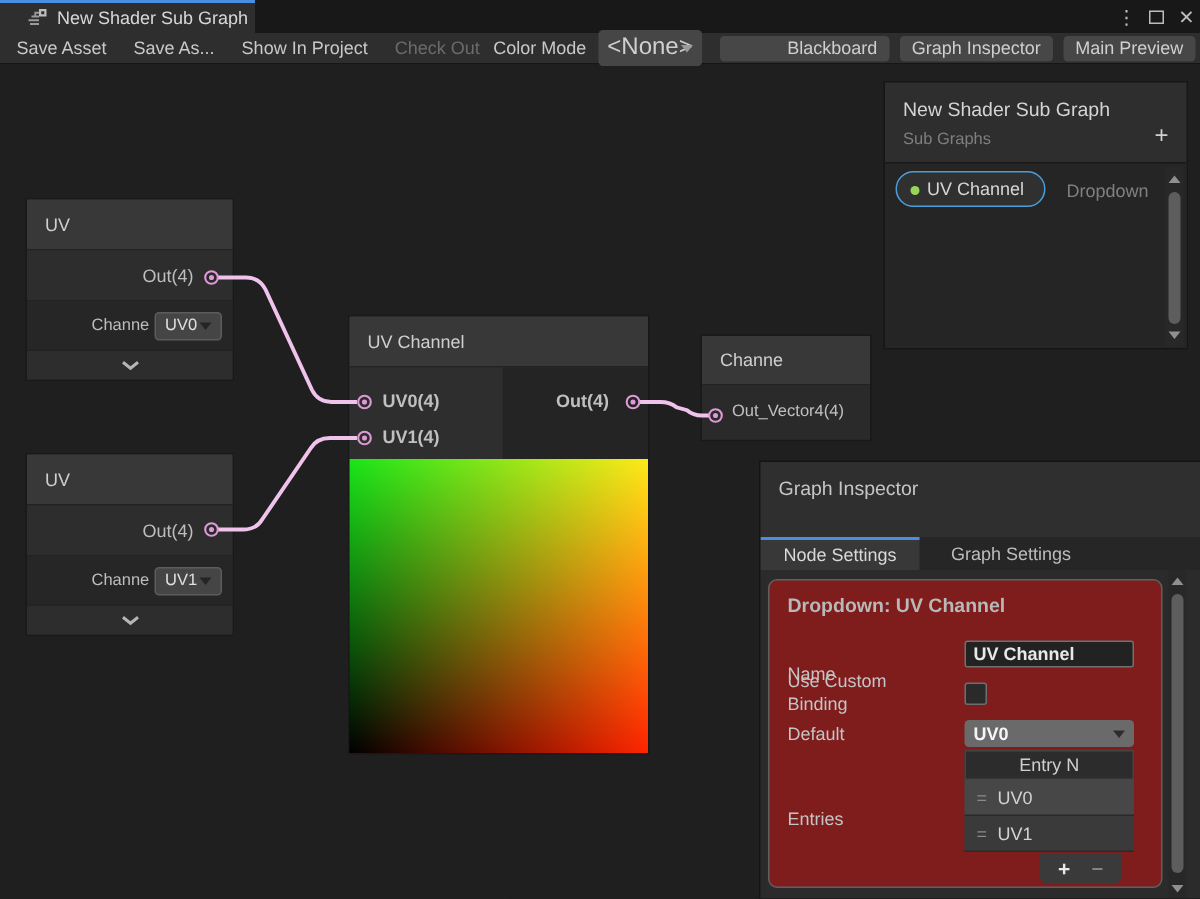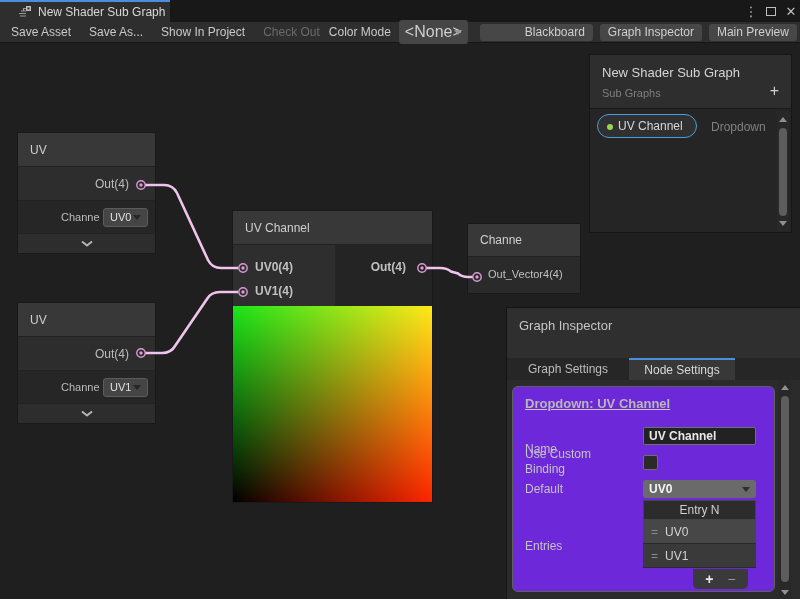--- a/index.html
+++ b/index.html
@@ -73,22 +73,22 @@
   
   .inspector { position:absolute; left:507px; top:308px; width:293px; height:291px;
                background:#2b2b2b; box-shadow:0 0 0 1px #141414; overflow:hidden; }
   .insp-title { height:50px; background:#2f2f2f; padding:10px 0 0 12px; color:#c6c6c6; font-size:13px; }
   .tabs-row { position:absolute; left:0; top:50px; width:293px; height:22px; background:#262626; display:flex; }
   .insp-tab { height:22px; display:flex; align-items:center; justify-content:center;
               font-size:12px; color:#bdbdbd; }
   .insp-tab.active { width:106px; background:#383838; border-top:2px solid #4a8fdf; color:#d9d9d9; }
   .insp-tab.inactive { width:122px; }
   .insp-content { position:absolute; left:0; top:72px; width:293px; height:219px; background:#2b2b2b; }
-  .insp-box { position:absolute; left:5px; top:6px; width:263px; height:206px; background:#6d28d9;
-              border:1px solid #606060; border-radius:6px;text-decoration:underline; }
+  .insp-box { position:absolute; left:5px; top:6px; width:263px; height:206px; background:#7f1d1d;
+              border:1px solid #606060; border-radius:6px; }
   .box-header { padding:9px 0 0 12px; color:#b8b8b8; font-size:13px; font-weight:bold; }
   .prop-label { position:absolute; color:#c4c4c4; font-size:12px; }
   .name-field { position:absolute; left:130px; top:40px; width:113px; height:18px; background:#222;
                 border:1px solid #707070; border-radius:2px; color:#e8e8e8; font-weight:bold;
                 font-size:12px; padding:0 5px; font-family:"Liberation Sans",sans-serif; }
   .checkbox { position:absolute; left:130px; top:68px; width:15px; height:15px; background:#2a2a2a;
               border:1px solid #6e6e6e; border-radius:2px; }
   .default-dd { position:absolute; left:130px; top:93px; width:113px; height:18px; background:#6a6a6a;
                 border-radius:3px; display:flex; align-items:center; padding:0 6px; color:#f5f5f5;
                 font-weight:bold; font-size:12px; }
@@ -222,22 +222,22 @@
       <span class="sb-arrow up" style="top:6px;"></span>
       <div class="sb-thumb" style="top:17px; height:88px;"></div>
       <span class="sb-arrow down" style="bottom:5px;"></span>
     </div>
   </div>
 </div>
 
 <div class="inspector">
   <div class="insp-title">Graph Inspector</div>
   <div class="tabs-row">
+    <div class="insp-tab active">Node Settings</div>
     <div class="insp-tab inactive">Graph Settings</div>
-    <div class="insp-tab active">Node Settings</div>
   </div>
   <div class="insp-content">
     <div class="insp-box">
       <div class="box-header">Dropdown: UV Channel</div>
 
       <span class="prop-label" style="left:12px; top:55px;">Name</span>
       <input class="name-field" type="text" value="UV Channel" style="">
 
       <span class="prop-label" style="left:12px; top:60px; width:86px; line-height:15px;">Use Custom Binding</span>
       <span class="checkbox"></span>

